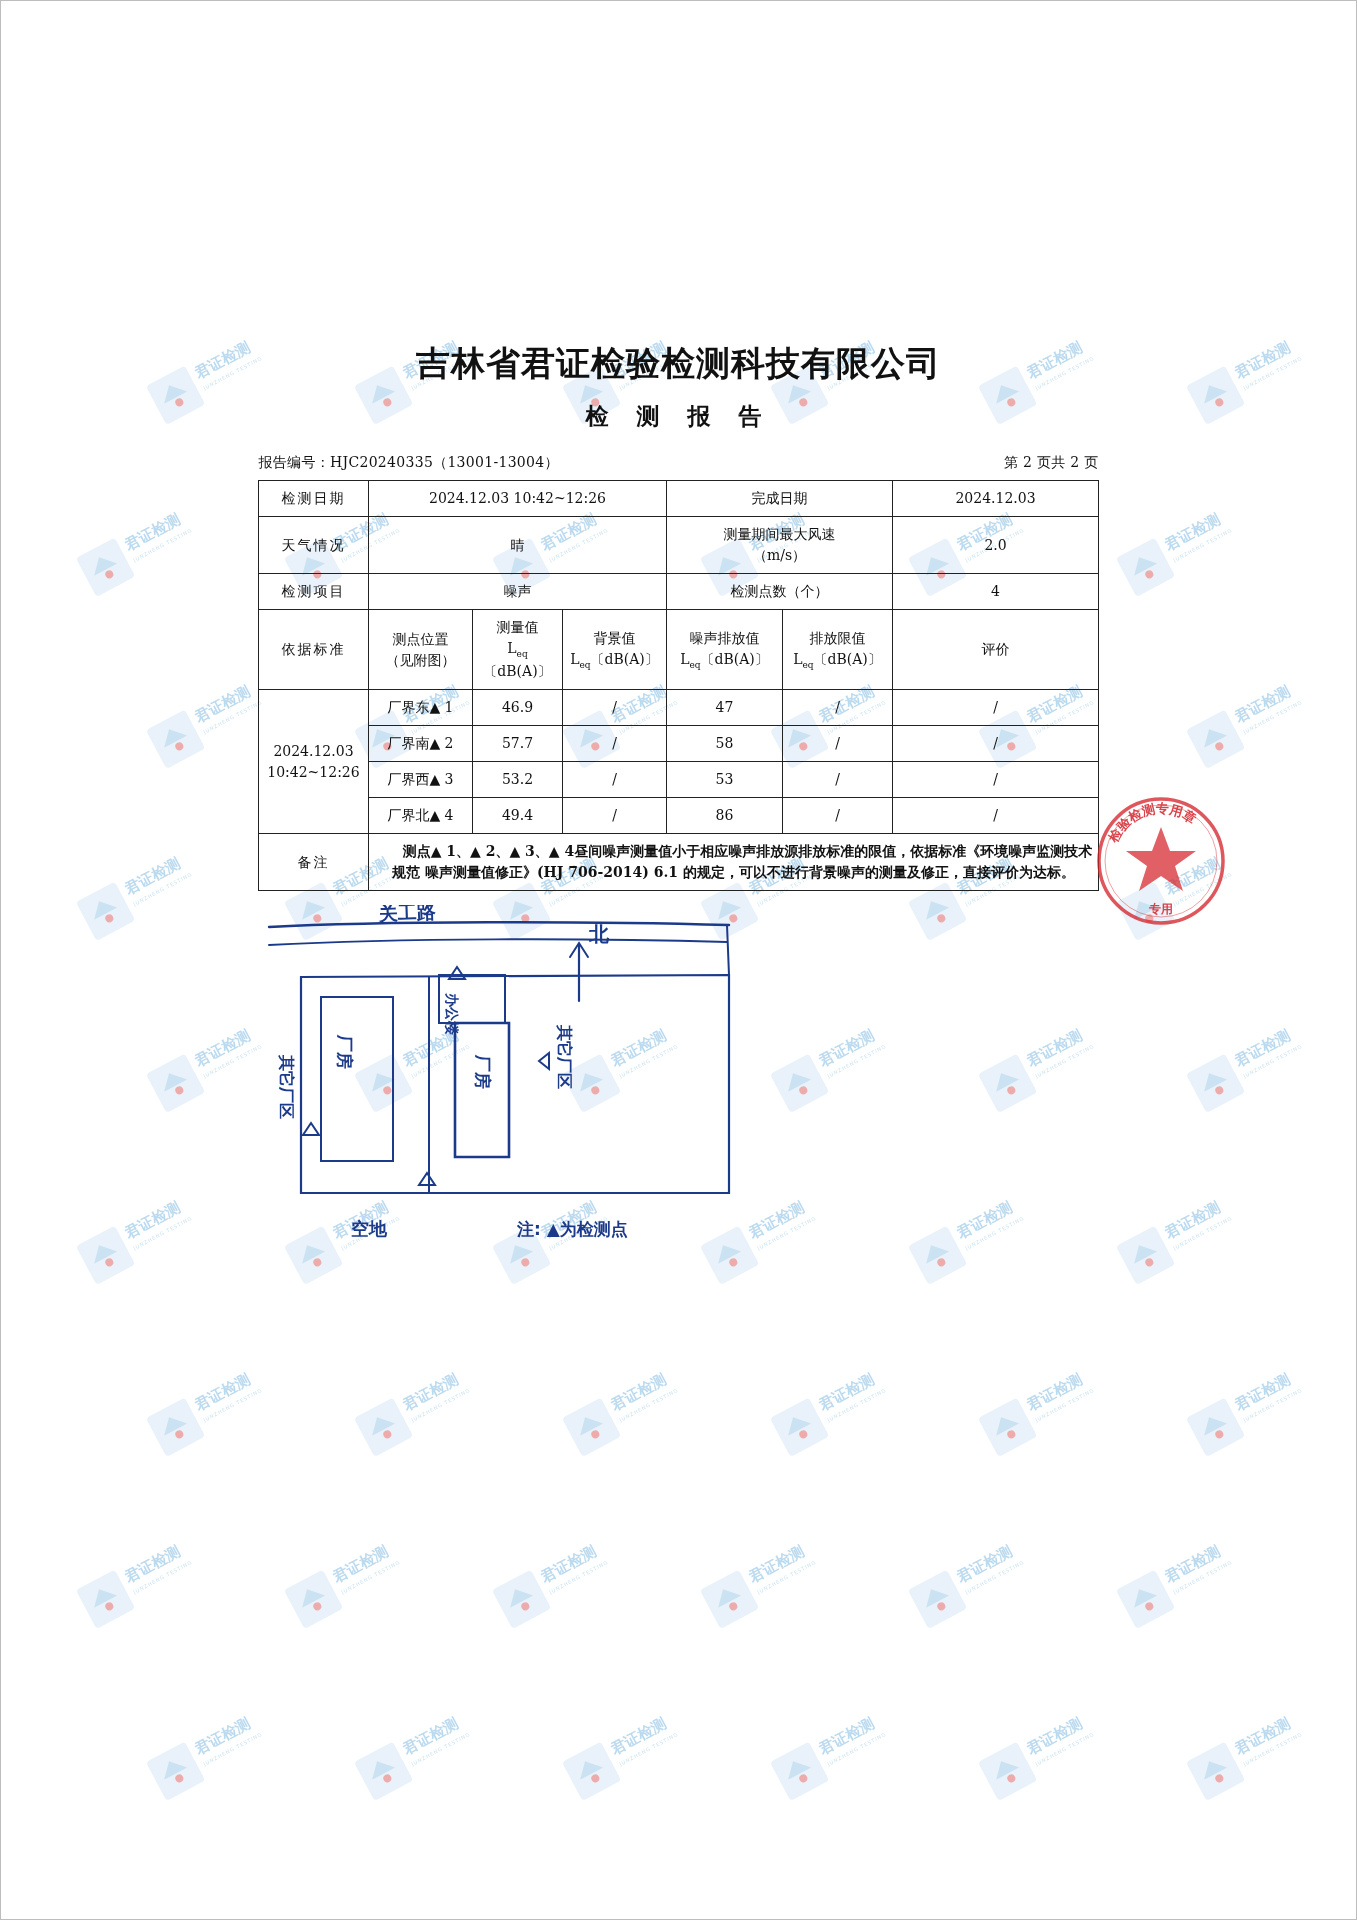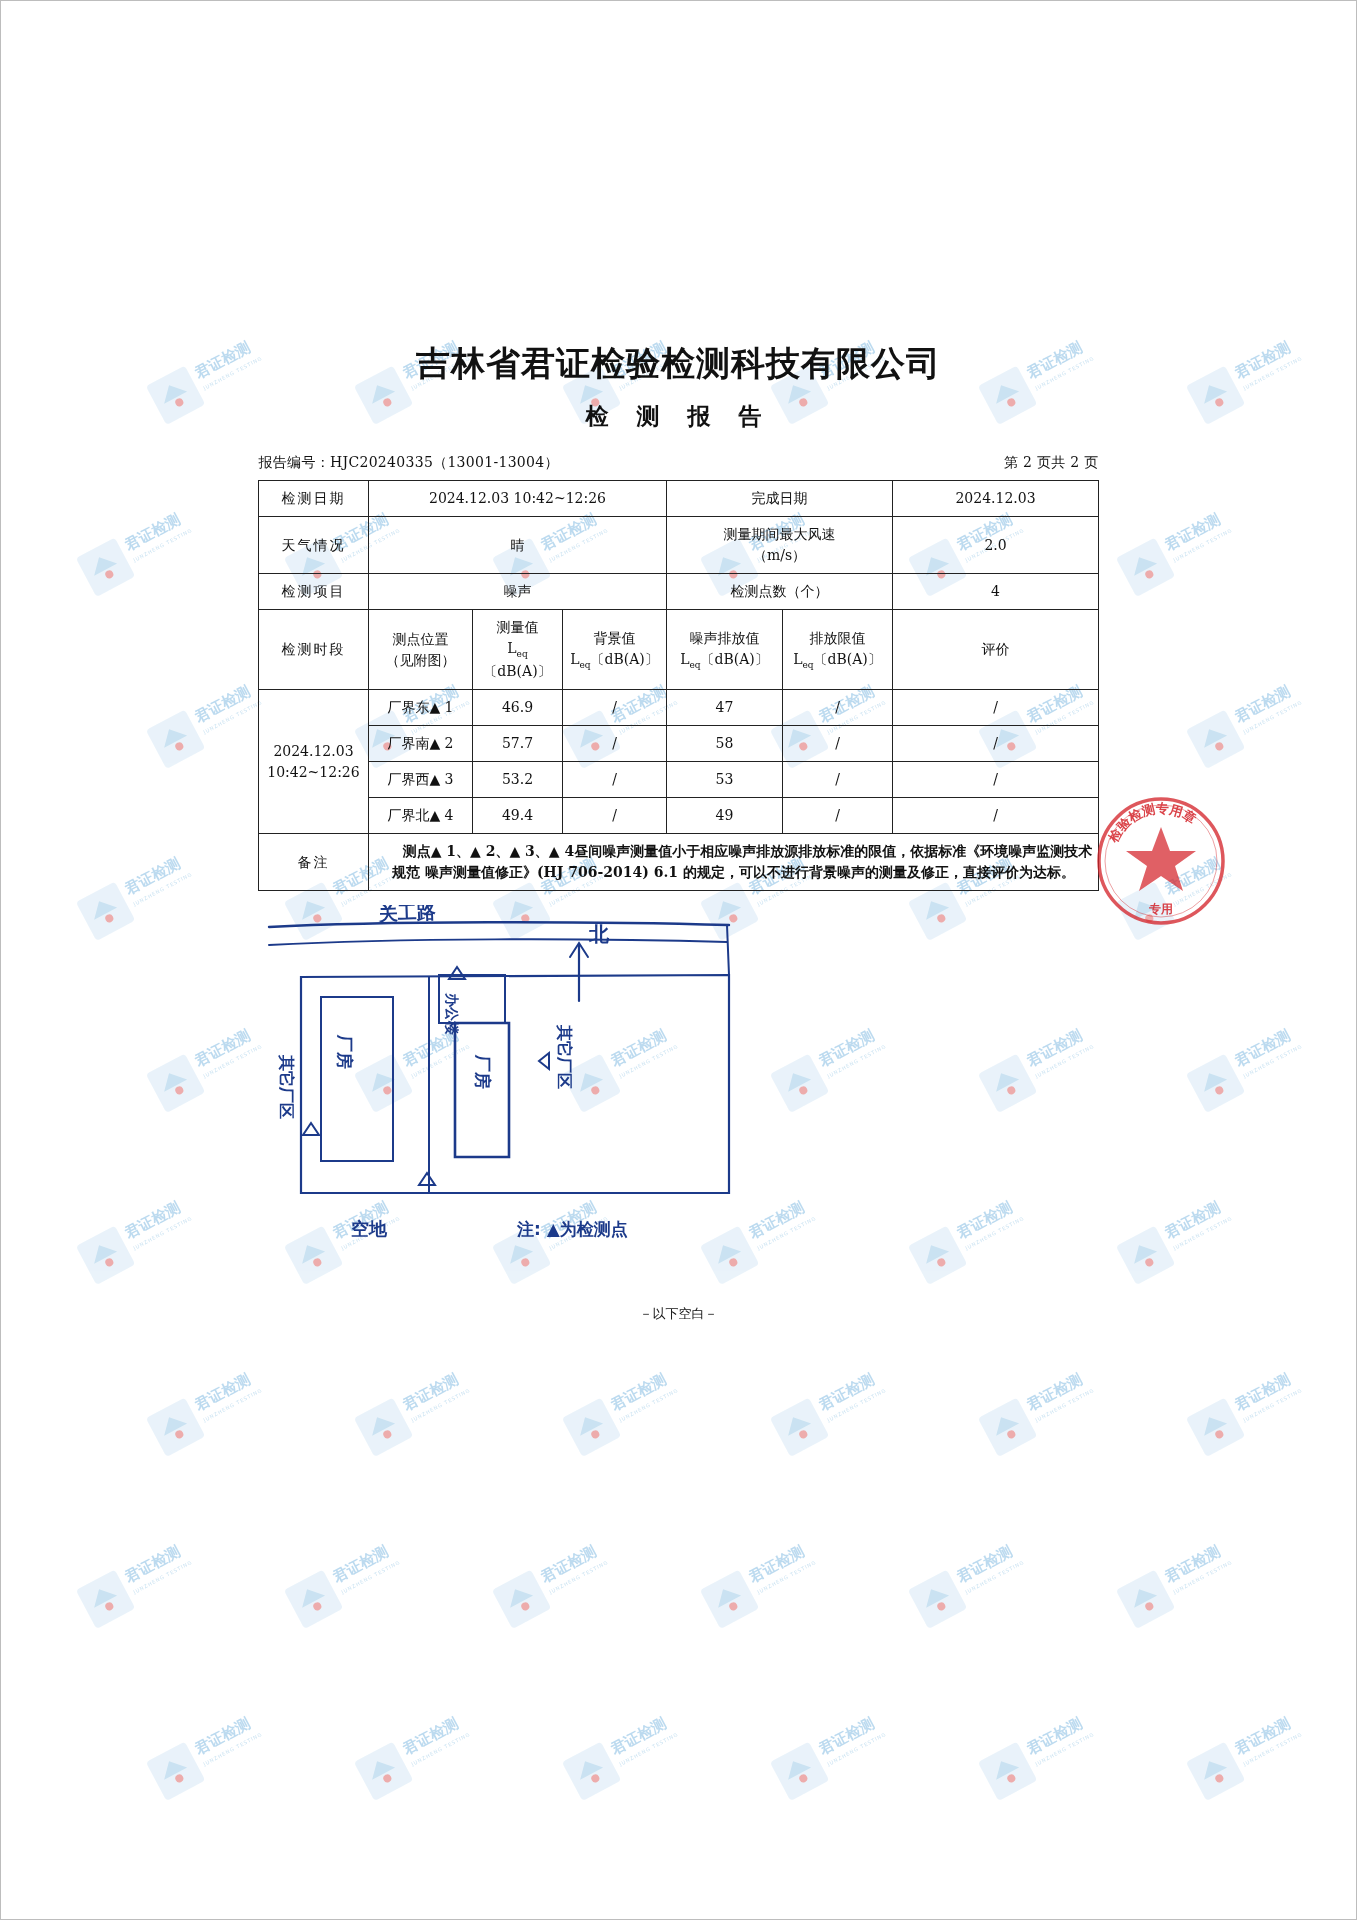--- a/index.html
+++ b/index.html
@@ -504,21 +504,21 @@
         </tr>
 
         <tr>
           <td class="label">检测项目</td>
           <td colspan="3">噪声</td>
           <td colspan="2">检测点数（个）</td>
           <td colspan="2">4</td>
         </tr>
 
         <tr>
-          <td class="label">检测时段</td>
+          <td class="label">依据标准</td>
           <td class="hdr-cell">
             <div>测点位置</div>
             <div>（见附图）</div>
           </td>
           <td class="hdr-cell">
             <div>测量值</div>
             <div><span>L</span><span class="sub">eq</span><span>〔dB(A)〕</span></div>
           </td>
           <td class="hdr-cell">
             <div>背景值</div>
@@ -560,21 +560,21 @@
           <td>53.2</td>
           <td>/</td>
           <td>53</td>
           <td>/</td>
           <td colspan="2">/</td>
         </tr>
         <tr>
           <td>厂界北▲ 4</td>
           <td>49.4</td>
           <td>/</td>
-          <td>49</td>
+          <td>86</td>
           <td>/</td>
           <td colspan="2">/</td>
         </tr>
 
         <tr>
           <td class="label">备注</td>
           <td colspan="7" class="remark-cell">
             <p>测点▲ 1、▲ 2、▲ 3、▲ 4昼间噪声测量值小于相应噪声排放源排放标准的限值，依据标准《环境噪声监测技术规范 噪声测量值修正》(HJ 706-2014) 6.1 的规定，可以不进行背景噪声的测量及修正，直接评价为达标。</p>
           </td>
         </tr>
@@ -618,21 +618,20 @@
           <text x="300" y="120" id="t-right" transform="rotate(90 300 120)" font-size="16">其它厂区</text>
           <text x="80" y="130" id="t-b1" transform="rotate(90 80 130)" font-size="17">厂房</text>
           <text x="218" y="150" id="t-b2" transform="rotate(90 218 150)" font-size="17">厂房</text>
           <text x="188" y="88" id="t-office" transform="rotate(90 188 88)" font-size="14">办公楼</text>
           <text x="92" y="330" id="t-empty" font-size="18">空地</text>
           <text x="258" y="330" id="t-legend" font-size="17">注: ▲为检测点</text>
         </g>
       </svg>
     </div>
 
-    <div class="end-note">－以下空白－</div>
   </div>
 
   <svg class="stamp" viewBox="0 0 140 140">
     <circle cx="70" cy="70" r="62" fill="none" stroke="#d4232a" stroke-width="3.5" opacity="0.9"></circle>
     <circle cx="70" cy="70" r="56" fill="none" stroke="#d4232a" stroke-width="1" opacity="0.5"></circle>
     <polygon points="70,36 79,60 105,60 84,75 92,100 70,85 48,100 56,75 35,60 61,60" fill="#d4232a" opacity="0.85"></polygon>
     <path id="seal-arc-top" d="M 22 70 A 48 48 0 0 1 118 70" fill="none"></path>
     <text font-size="13" fill="#d4232a" font-family="'DejaVu Sans', sans-serif" font-weight="bold">
       <textPath href="#seal-arc-top" startOffset="12%">检验检测专用章</textPath>
     </text>

